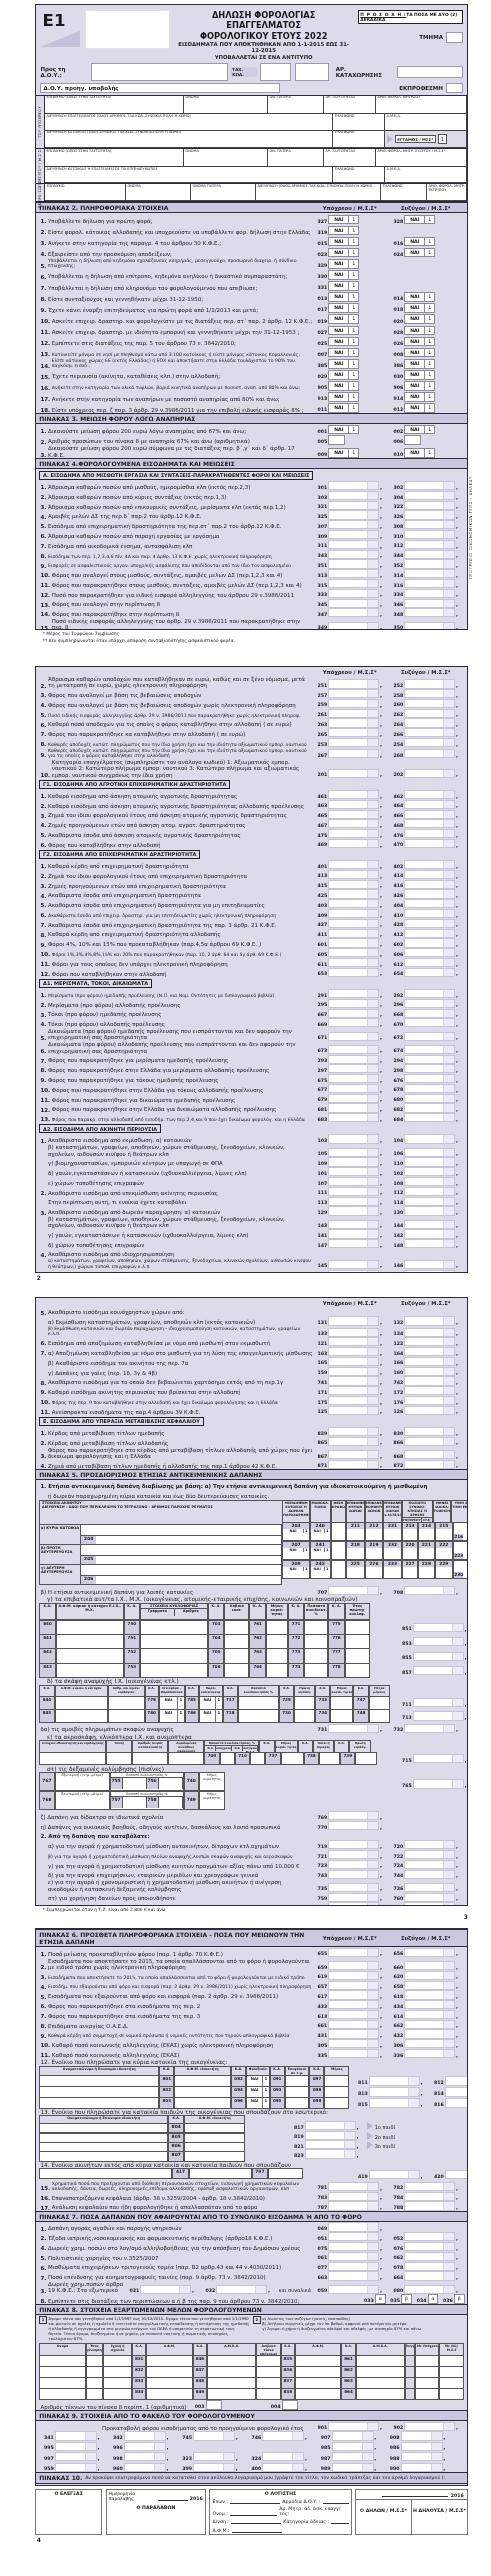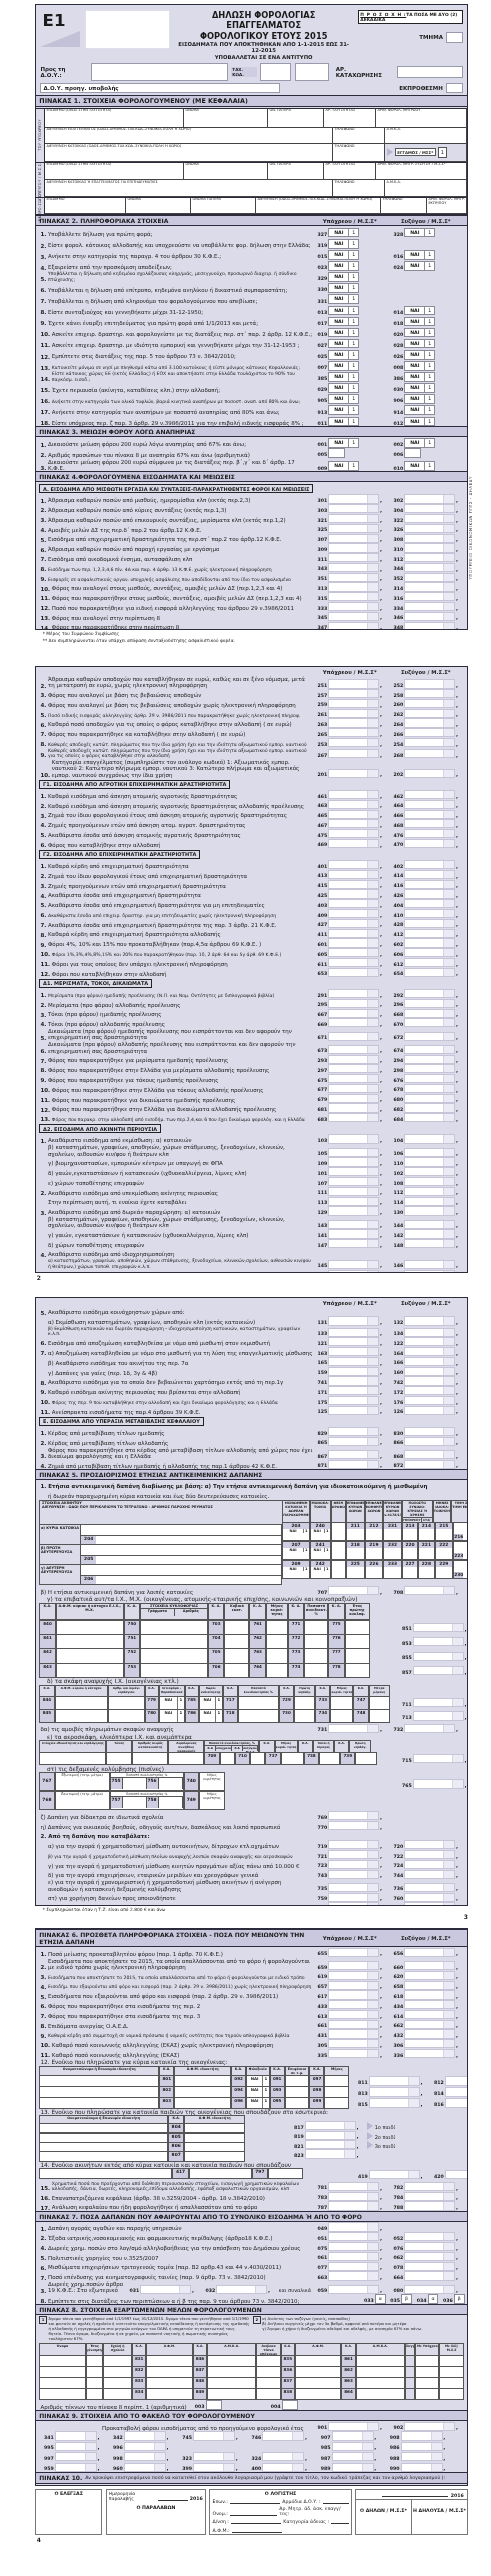--- a/index.html
+++ b/index.html
@@ -77,21 +77,21 @@
 <div id="form-root">
     <div class="pagewrap" style="top: 4.4px;">
       <div class="box" style="height: 624px;">
         <div class="fh">
           <div class="e1">
             <span class="t">Ε1</span>
           </div>
           <div class="barc"></div>
           <div class="titles">
             <div class="t1">ΔΗΛΩΣΗ ΦΟΡΟΛΟΓΙΑΣ ΕΠΑΓΓΕΛΜΑΤΟΣ</div>
-            <div class="t1">ΦΟΡΟΛΟΓΙΚΟΥ ΕΤΟΥΣ 2015</div>
+            <div class="t1">ΦΟΡΟΛΟΓΙΚΟΥ ΕΤΟΥΣ 2022</div>
             <div class="t3">ΕΙΣΟΔΗΜΑΤΑ ΠΟΥ ΑΠΟΚΤΗΘΗΚΑΝ ΑΠΟ 1-1-2015 ΕΩΣ 31-12-2015</div>
             <div class="t4">ΥΠΟΒΑΛΛΕΤΑΙ ΣΕ ΕΝΑ ΑΝΤΙΤΥΠΟ</div>
           </div>
           <div class="attcol">
             <div class="attn"><u>Π Ρ Ο Σ Ο Χ Η :</u><span>ΤΑ ΠΟΣΑ ΜΕ ΔΥΟ (2) ΔΕΚΑΔΙΚΑ</span></div>
             <div class="hr" style="justify-content: flex-end; margin: 7.7px 0px 0px;">
               <span class="hlbl">ΤΜΗΜΑ</span>
               <div class="wbox" style="width: 14.4px; height: 8.9px;"></div>
             </div>
           </div>
@@ -106,23 +106,20 @@
           <span class="hlbl">ΑΡ. ΚΑΤΑΧΩΡΗΣΗΣ</span>
           <div class="wbox" style="width: 65px; height: 10px;"></div>
         </div>
         <div class="hr">
           <div class="wbox" style="width: 238px; height: 8.9px; display: flex; align-items: center;">
             <span class="hlbl" style="padding: 0px 2.2px;">Δ.Ο.Υ. προηγ. υποβολής</span>
           </div>
           <div style="flex: 1 1 0%;"></div>
           <span class="hlbl">ΕΚΠΡΟΘΕΣΜΗ</span>
           <div class="wbox" style="width: 14.4px; height: 8.9px;"></div>
-        </div>
-        <div class="band" style="font-size: 6.4px;">
-          <span class="bt">ΠΙΝΑΚΑΣ 1. ΣΤΟΙΧΕΙΑ ΦΟΡΟΛΟΓΟΥΜΕΝΟΥ (ΜΕ ΚΕΦΑΛΑΙΑ)</span>
         </div>
         <div class="p1t">
           <div class="p1g">
             <div class="p1side">
               <span>ΤΟΥ ΥΠΟΧΡΕΟΥ</span>
             </div>
             <div style="flex: 1 1 0%;">
               <div class="p1cells">
                 <div class="p1c" style="height: 17.7px; width: 138px;">
                   <span class="cl">ΕΠΩΝΥΜΟ (ΟΠΩΣ ΣΤΗΝ ΤΑΥΤΟΤΗΤΑ)</span>

